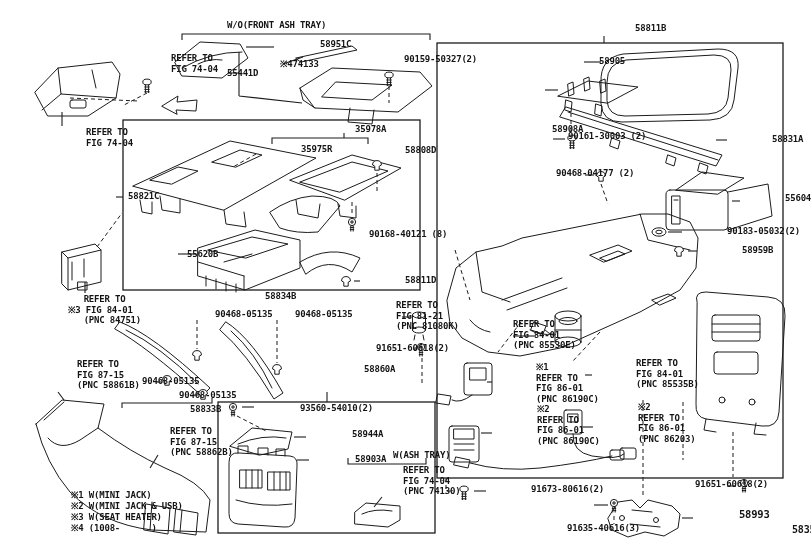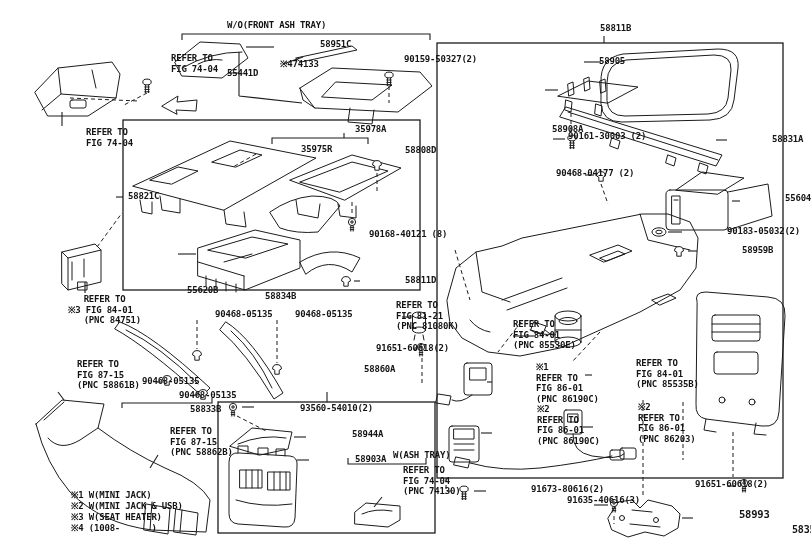--- a/index.html
+++ b/index.html
@@ -333,21 +333,21 @@
       <div class="lbl" style="left: 360px; top: 54px;">90159-50327(2)</div>
       <div class="lbl" style="left: 127px; top: 53px;">REFER TO
 FIG 74-04</div>
       <div class="lbl" style="left: 42px; top: 127px;">REFER TO
 FIG 74-04</div>
       <div class="lbl" style="left: 84px; top: 191px;">58821C</div>
       <div class="lbl" style="left: 311px; top: 124px;">35978A</div>
       <div class="lbl" style="left: 257px; top: 144px;">35975R</div>
       <div class="lbl" style="left: 361px; top: 145px;">58808D</div>
       <div class="lbl" style="left: 325px; top: 229px;">90168-40121 (8)</div>
-      <div class="lbl" style="left: 143px; top: 249px; margin-top: 36px;">55620B</div>
+      <div class="lbl" style="left: 143px; top: 249px;">55620B</div>
       <div class="lbl" style="left: 361px; top: 275px;">58811D</div>
       <div class="lbl" style="left: 221px; top: 291px;">58834B</div>
       <div class="lbl" style="left: 24px; top: 294px;">   REFER TO
 ※3 FIG 84-01
    (PNC 84751)</div>
       <div class="lbl" style="left: 171px; top: 309px;">90468-05135</div>
       <div class="lbl" style="left: 251px; top: 309px;">90468-05135</div>
       <div class="lbl" style="left: 98px; top: 376px;">90468-05135</div>
       <div class="lbl" style="left: 135px; top: 390px;">90468-05135</div>
       <div class="lbl" style="left: 146px; top: 404px;">58833B</div>
@@ -362,21 +362,21 @@
       <div class="lbl" style="left: 27px; top: 512px;">※3 W(SEAT HEATER)</div>
       <div class="lbl" style="left: 27px; top: 523px;">※4 (1008-      )</div>
       <div class="lbl" style="left: 311px; top: 364px; margin-left: 9px;">58860A</div>
       <div class="lbl" style="left: 256px; top: 403px;">93560-54010(2)</div>
       <div class="lbl" style="left: 308px; top: 429px;">58944A</div>
       <div class="lbl" style="left: 311px; top: 454px;">58903A</div>
       <div class="lbl" style="left: 349px; top: 450px;">W(ASH TRAY)</div>
       <div class="lbl" style="left: 359px; top: 465px;">REFER TO
 FIG 74-04
 (PNC 74130)</div>
-      <div class="lbl" style="left: 556px; top: 23px;">58811B</div>
+      <div class="lbl" style="left: 591px; top: 23px;">58811B</div>
       <div class="lbl" style="left: 555px; top: 56px;">58905</div>
       <div class="lbl" style="left: 508px; top: 84px; margin-top: 40px;">58908A</div>
       <div class="lbl" style="left: 480px; top: 131px; margin-left: 44px;">90161-30003 (2)</div>
       <div class="lbl" style="left: 728px; top: 134px;">58831A</div>
       <div class="lbl" style="left: 512px; top: 168px;">90468-04177 (2)</div>
       <div class="lbl" style="left: 741px; top: 193px;">55604C</div>
       <div class="lbl" style="left: 683px; top: 226px;">90183-05032(2)</div>
       <div class="lbl" style="left: 698px; top: 245px;">58959B</div>
       <div class="lbl" style="left: 352px; top: 300px;">REFER TO
 FIG 81-21
@@ -394,18 +394,18 @@
 FIG 86-01
 (PNC 86190C)</div>
       <div class="lbl" style="left: 592px; top: 358px;">REFER TO
 FIG 84-01
 (PNC 85535B)</div>
       <div class="lbl" style="left: 594px; top: 402px;">※2
 REFER TO
 FIG 86-01
 (PNC 86203)</div>
       <div class="lbl" style="left: 487px; top: 484px;">91673-80616(2)</div>
-      <div class="lbl" style="left: 523px; top: 495px; text-align: right;">91635-40616(3)</div>
+      <div class="lbl" style="left: 523px; top: 523px; text-align: right;">91635-40616(3)</div>
       <div class="lbl" style="left: 651px; top: 479px;">91651-60618(2)</div>
       <div class="lbl" style="left: 695px; top: 508px; font-size: 10.5px; line-height: 12px;">58993</div>
       <div class="lbl" style="left: 748px; top: 524px; font-size: 10px; line-height: 11.5px;">583589H</div>
     </div>
 </div>
 
 </body></html>

